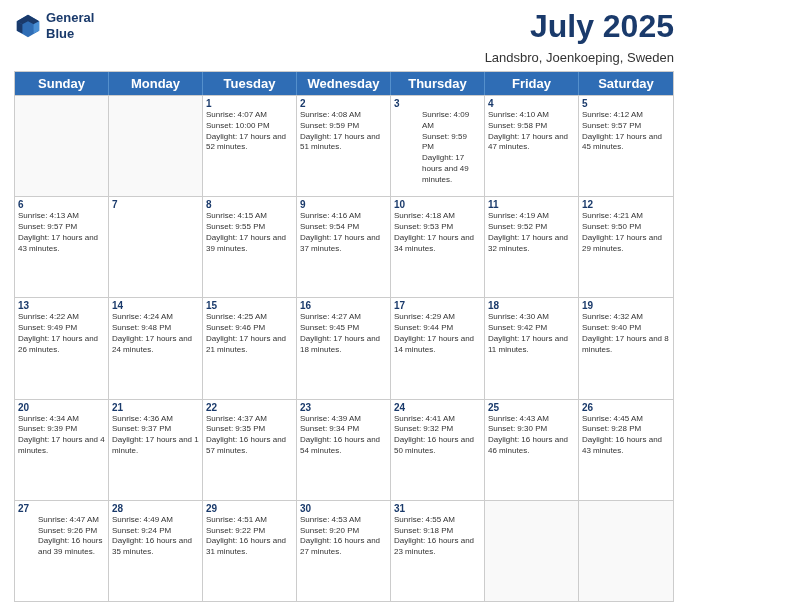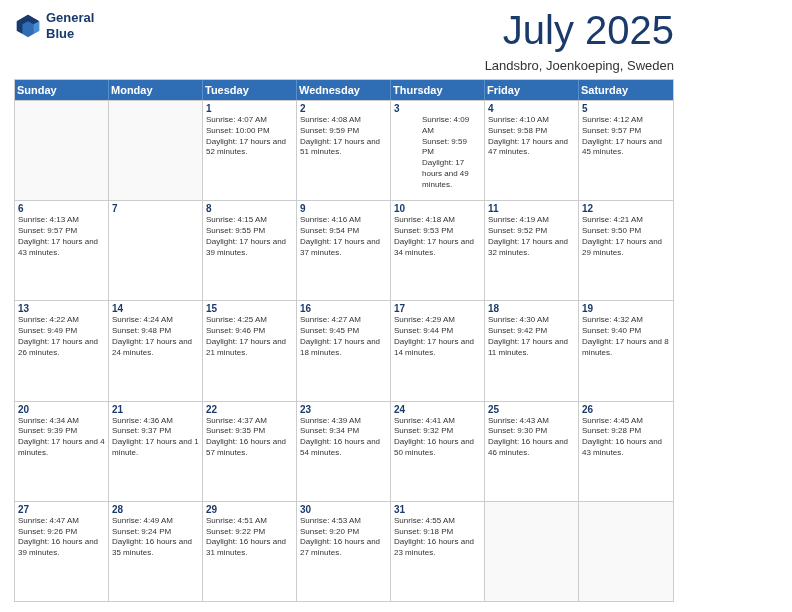--- a/index.html
+++ b/index.html
@@ -35,22 +35,22 @@
       line-height: 1.2;
     }
     .logo-icon {
       width: 28px;
       height: 28px;
     }
     .title-block {
       text-align: right;
     }
     .month-title {
-      font-size: 40px;
-      font-weight: normal;
+      font-size: 32px;
+      font-weight: bold;
       color: #1a3a6b;
       line-height: 1;
     }
     .subtitle {
       font-size: 13px;
       color: #333;
       margin-top: 8px;
     }
     .calendar {
       flex: 1;
@@ -58,22 +58,23 @@
       flex-direction: column;
       border: 1px solid #ccc;
     }
     .cal-header {
       display: grid;
       grid-template-columns: repeat(7, 1fr);
       background: #2f6db5;
     }
     .cal-header-cell {
       color: #fff;
-      font-size: 11px;
+      font-size: 13px;
       font-weight: bold;
+      text-align: center;
       padding: 4px 2px;
       border-right: 1px solid #5590cc;
     }
     .cal-header-cell:last-child { border-right: none; }
     .cal-body {
       flex: 1;
       display: flex;
       flex-direction: column;
     }
     .cal-row {
@@ -298,21 +299,21 @@
           <div class="cal-cell">
             <div class="day-num">26</div>
             <div class="cell-text" style="white-space: pre-line;">Sunrise: 4:45 AM
 Sunset: 9:28 PM
 Daylight: 16 hours and 43 minutes.</div>
           </div>
         </div>
         <div class="cal-row">
           <div class="cal-cell">
             <div class="day-num">27</div>
-            <div class="cell-text" style="white-space: pre-line;">Sunrise: 4:47 AM
+            <div class="cell-text" style="white-space: pre-line; margin-left: 20px;">Sunrise: 4:47 AM
 Sunset: 9:26 PM
 Daylight: 16 hours and 39 minutes.</div>
           </div>
           <div class="cal-cell">
             <div class="day-num">28</div>
             <div class="cell-text" style="white-space: pre-line;">Sunrise: 4:49 AM
 Sunset: 9:24 PM
 Daylight: 16 hours and 35 minutes.</div>
           </div>
           <div class="cal-cell">

